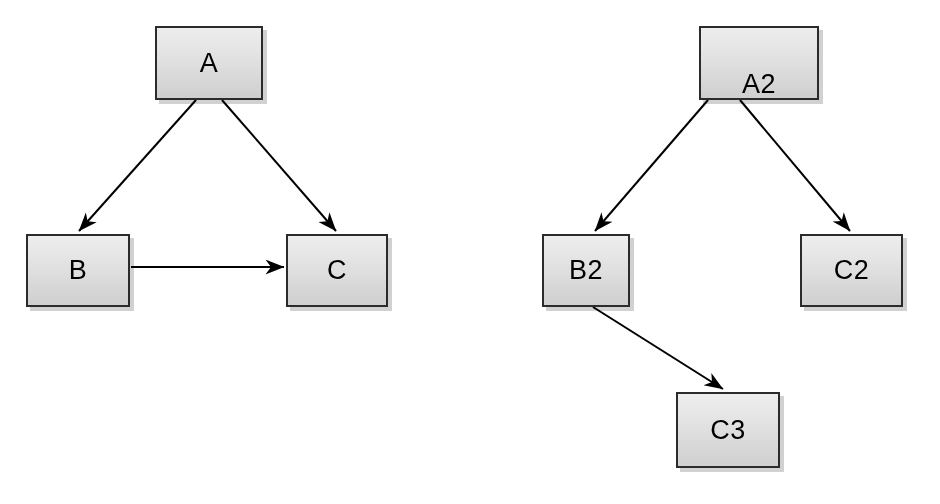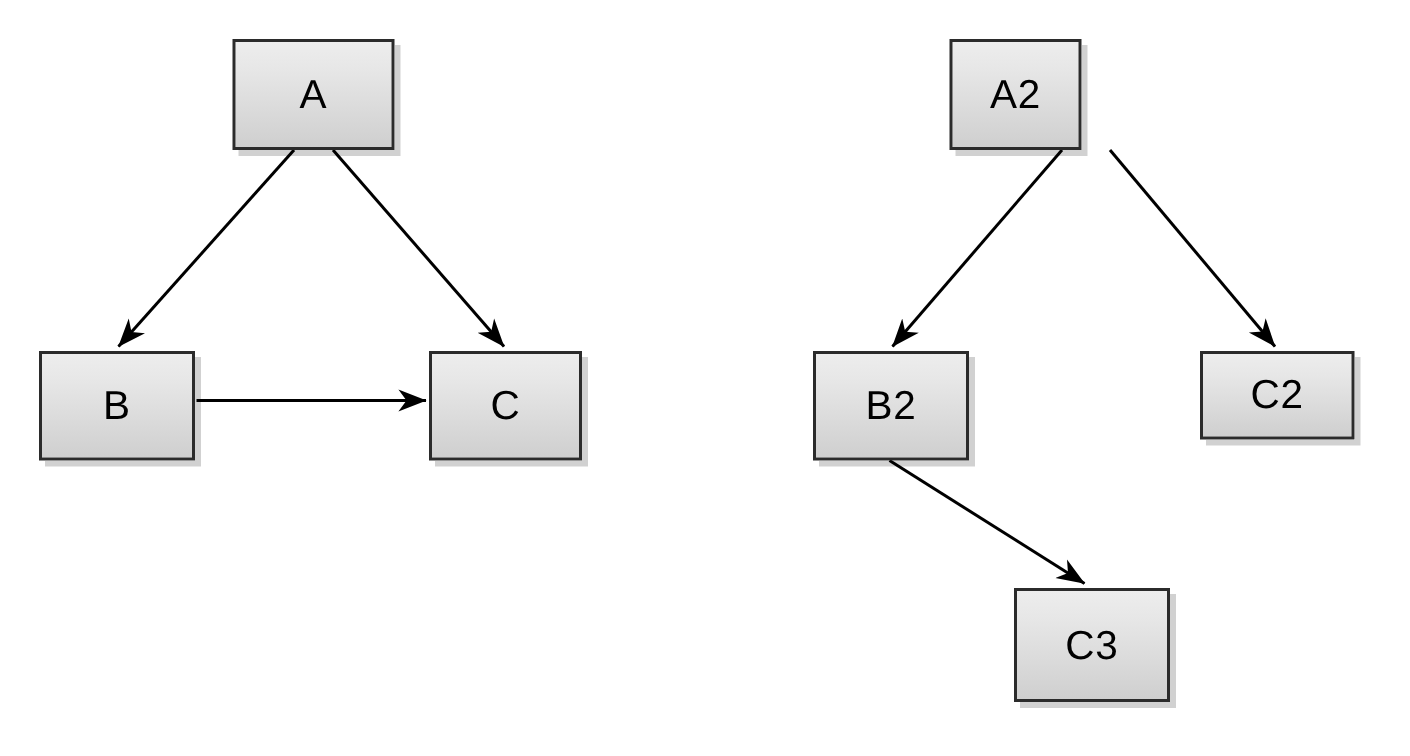--- a/index.html
+++ b/index.html
@@ -73,27 +73,27 @@
   <div id="nodes-group">
       <div class="node" style="left: 155px; top: 26px; width: 108px; height: 74px;">
         <span class="node-label">A</span>
       </div>
       <div class="node" style="left: 26px; top: 234px; width: 104px; height: 73px;">
         <span class="node-label">B</span>
       </div>
       <div class="node" style="left: 286px; top: 234px; width: 102px; height: 73px;">
         <span class="node-label">C</span>
       </div>
-      <div class="node" style="left: 633px; top: 26px; width: 88px; height: 74px;">
+      <div class="node" style="left: 699px; top: 26px; width: 120px; height: 74px; align-items: flex-end;">
         <span class="node-label">A2</span>
       </div>
-      <div class="node" style="left: 542px; top: 234px; width: 104px; height: 73px;">
+      <div class="node" style="left: 542px; top: 234px; width: 88px; height: 73px;">
         <span class="node-label">B2</span>
       </div>
-      <div class="node" style="left: 800px; top: 234px; width: 103px; height: 59px;">
+      <div class="node" style="left: 800px; top: 234px; width: 103px; height: 73px;">
         <span class="node-label">C2</span>
       </div>
       <div class="node" style="left: 676px; top: 392px; width: 104px; height: 76px;">
         <span class="node-label">C3</span>
       </div>
     </div>
 
 </div>
 
 </body></html>

